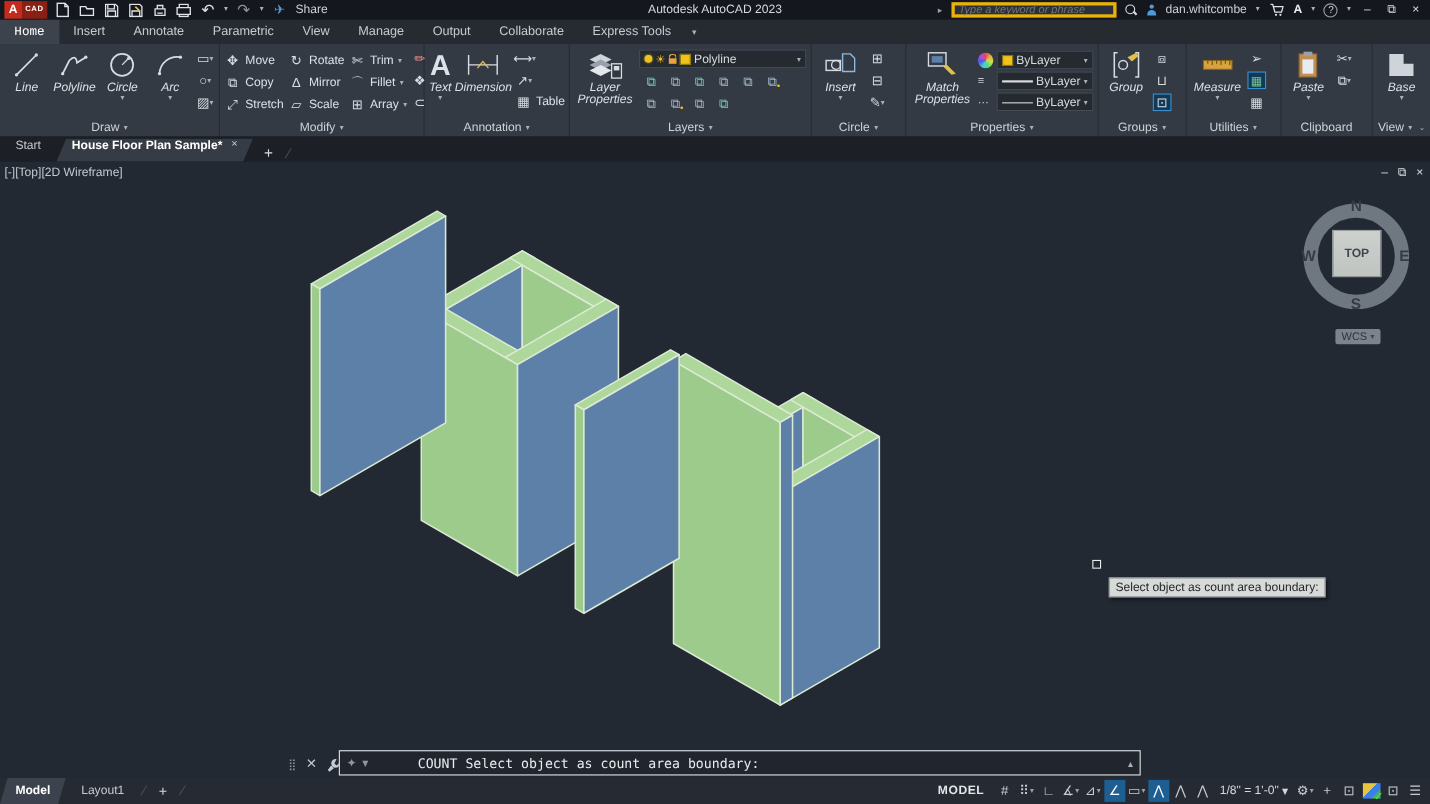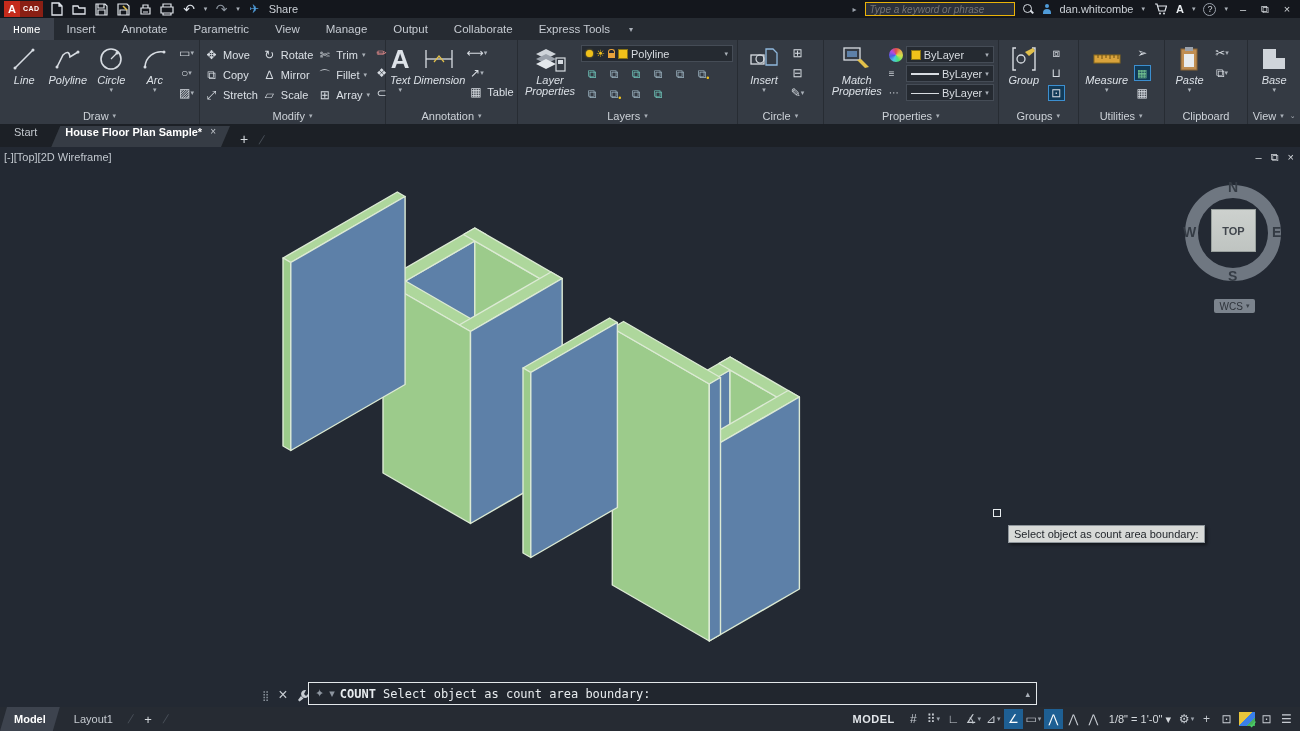--- a/index.html
+++ b/index.html
@@ -10,21 +10,21 @@
   
   .titlebar { position:absolute; top:0; left:0; width:100%; height:18px; background:#14171d;
     display:flex; align-items:center; color:#ccd1d7; font-size:11px; }
   .qat { display:flex; align-items:center; gap:7px; padding-left:4px; }
   .logo-a { background:#c42b1c; color:#fff; font-weight:bold; font-size:11px; padding:0 4px; height:16px; line-height:16px; }
   .logo-cad { background:#8a1f14; color:#fff; font-weight:bold; font-size:7px; padding:0 3px; height:16px; line-height:16px; letter-spacing:.5px;}
   .qicon { width:15px; height:15px; display:inline-flex; align-items:center; justify-content:center; color:#dfe4ea; font-size:12px; }
   .qicon svg { display:block; }
   .tb-center { position:absolute; left:0; right:0; text-align:center; font-size:11px; color:#d6dae0; pointer-events:none; }
   .tb-right { margin-left:auto; display:flex; align-items:center; gap:8px; padding-right:6px; z-index:2;}
-  .searchbox { display:flex; align-items:center; background:#2b303a; border:1px solid #eab308; width:150px; height:14px; padding:0 4px; }
+  .searchbox { display:flex; align-items:center; background:#2b303a; border:3px solid #eab308; width:150px; height:14px; padding:0 4px; }
   .searchbox input { background:transparent; border:none; outline:none; color:#9aa1ab; font-style:italic; font-size:10px; width:100%; font-family:"Liberation Sans",sans-serif;}
   .mag { width:11px; height:11px; position:relative; display:inline-block;}
   .mag::before{ content:""; position:absolute; top:0; left:0; width:7px; height:7px; border:1.5px solid #d8dde3; border-radius:50%;}
   .mag::after{ content:""; position:absolute; left:7px; top:7px; width:4px; height:1.5px; background:#d8dde3; transform:rotate(45deg);}
   .person { width:10px; height:10px; position:relative; display:inline-block;}
   .person::before{content:""; position:absolute; top:0; left:3px; width:4px; height:4px; border-radius:50%; background:#4f9bd8;}
   .person::after{content:""; position:absolute; bottom:0; left:1px; width:8px; height:5px; border-radius:4px 4px 0 0; background:#4f9bd8;}
   .winbtn { font-size:11px; color:#d6dade; width:14px; text-align:center; }
 
   
@@ -92,21 +92,21 @@
   .pickbox { position:absolute; top:509px; left:993px; width:8px; height:8px; border:1px solid #e8ecef; }
   .tooltip { position:absolute; top:525px; left:1008px; height:18px; background:#d8dad8; border:1px solid #8f969c;
     color:#23272c; font-size:11px; display:flex; align-items:center; padding:0 5px; box-shadow:2px 2px 3px rgba(0,0,0,.45); }
 
   
   .cmd-side { position:absolute; top:686px; left:262px; display:flex; align-items:center; gap:9px; color:#8d959f; }
   .cmdbar { position:absolute; top:682px; left:308px; width:729px; height:23px; background:#21262e;
     border:1px solid #e3e7ea; display:flex; align-items:center; padding:0 6px; gap:5px; }
   .cmdbar .cicon { color:#8d959f; font-size:11px; }
   .cmdtext { color:#e8ecef; font-family:"DejaVu Sans Mono", monospace; font-size:12px; }
-  .cmdtext b { font-weight:bold; }
+  .cmdtext b { font-weight:normal;margin-left:40px; }
   .cmd-up { margin-left:auto; color:#aab0b8; font-size:9px; }
 
   
   .statusbar { position:absolute; bottom:0; left:0; width:100%; height:24px; background:#262b33;
     display:flex; align-items:center; font-size:11px; color:#c6cbd1; }
   .mtab { height:24px; display:flex; align-items:center; padding:0 14px;
     clip-path:polygon(7px 0,100% 0,calc(100% - 7px) 100%,0 100%); }
   .mtab.active { background:#3d434e; color:#fff; font-weight:bold; }
   .sright { margin-left:auto; display:flex; align-items:center; gap:1px; padding-right:4px; }
   .sico { min-width:19px; height:20px; display:inline-flex; align-items:center; justify-content:center; color:#c6cbd1; font-size:12px; gap:1px; }
@@ -160,20 +160,21 @@
             <path d="M1,4 h12 v6 h-12 z M3,10 v2 h8 v-2 M3,4 v-3 h8 v3" fill="none" stroke="#dfe4ea" stroke-width="1.2"></path>
           </svg>
         </span>
       <span class="qicon" style="font-size:14px">↶</span>
       <span class="bcaret">▾</span>
       <span class="qicon" style="font-size:14px;color:#8d959f">↷</span>
       <span class="bcaret">▾</span>
       <span class="qicon" style="color:#4f9bd8">✈</span>
       <span>Share</span>
     </div>
+    <div class="tb-center">Autodesk AutoCAD 2023</div>
     <div class="tb-right">
       <span style="font-size:8px;color:#9aa1ab">▸</span>
       <div class="searchbox">
         <input placeholder="Type a keyword or phrase" style="">
       </div>
       <span class="mag"></span>
       <span class="person"></span>
       <span>dan.whitcombe</span>
       <span class="bcaret">▾</span>
       <span class="qicon">

